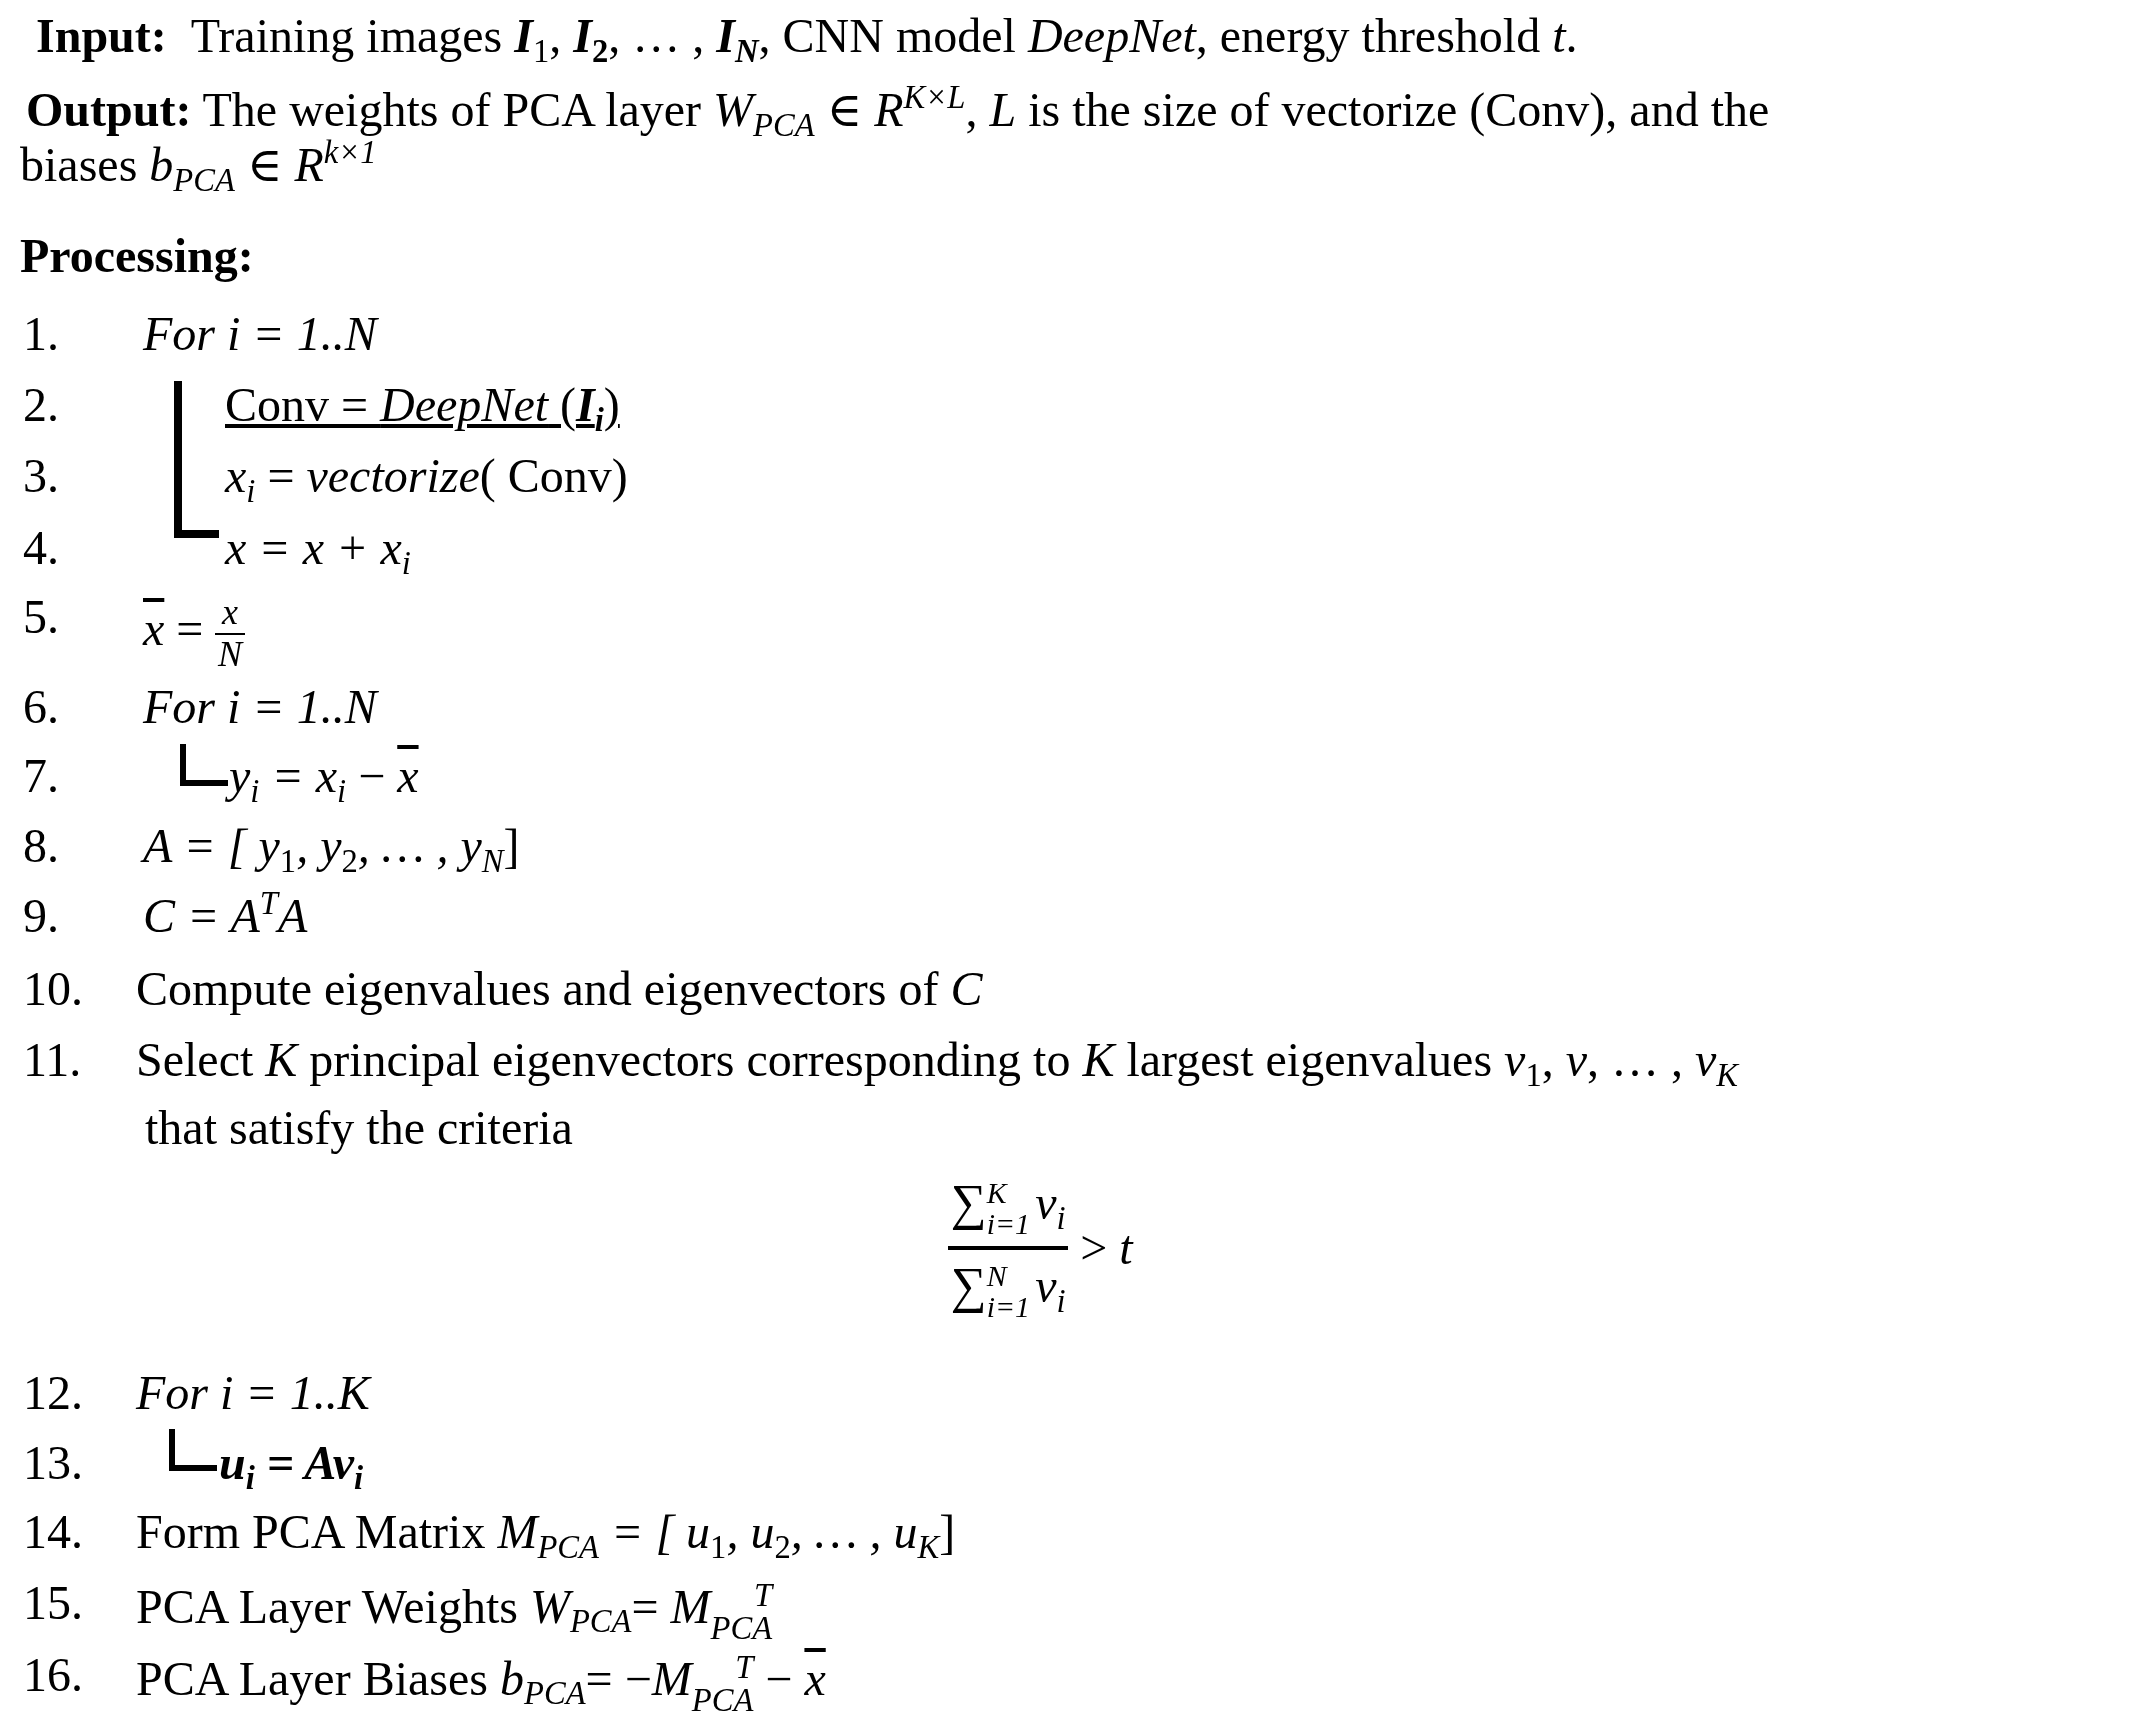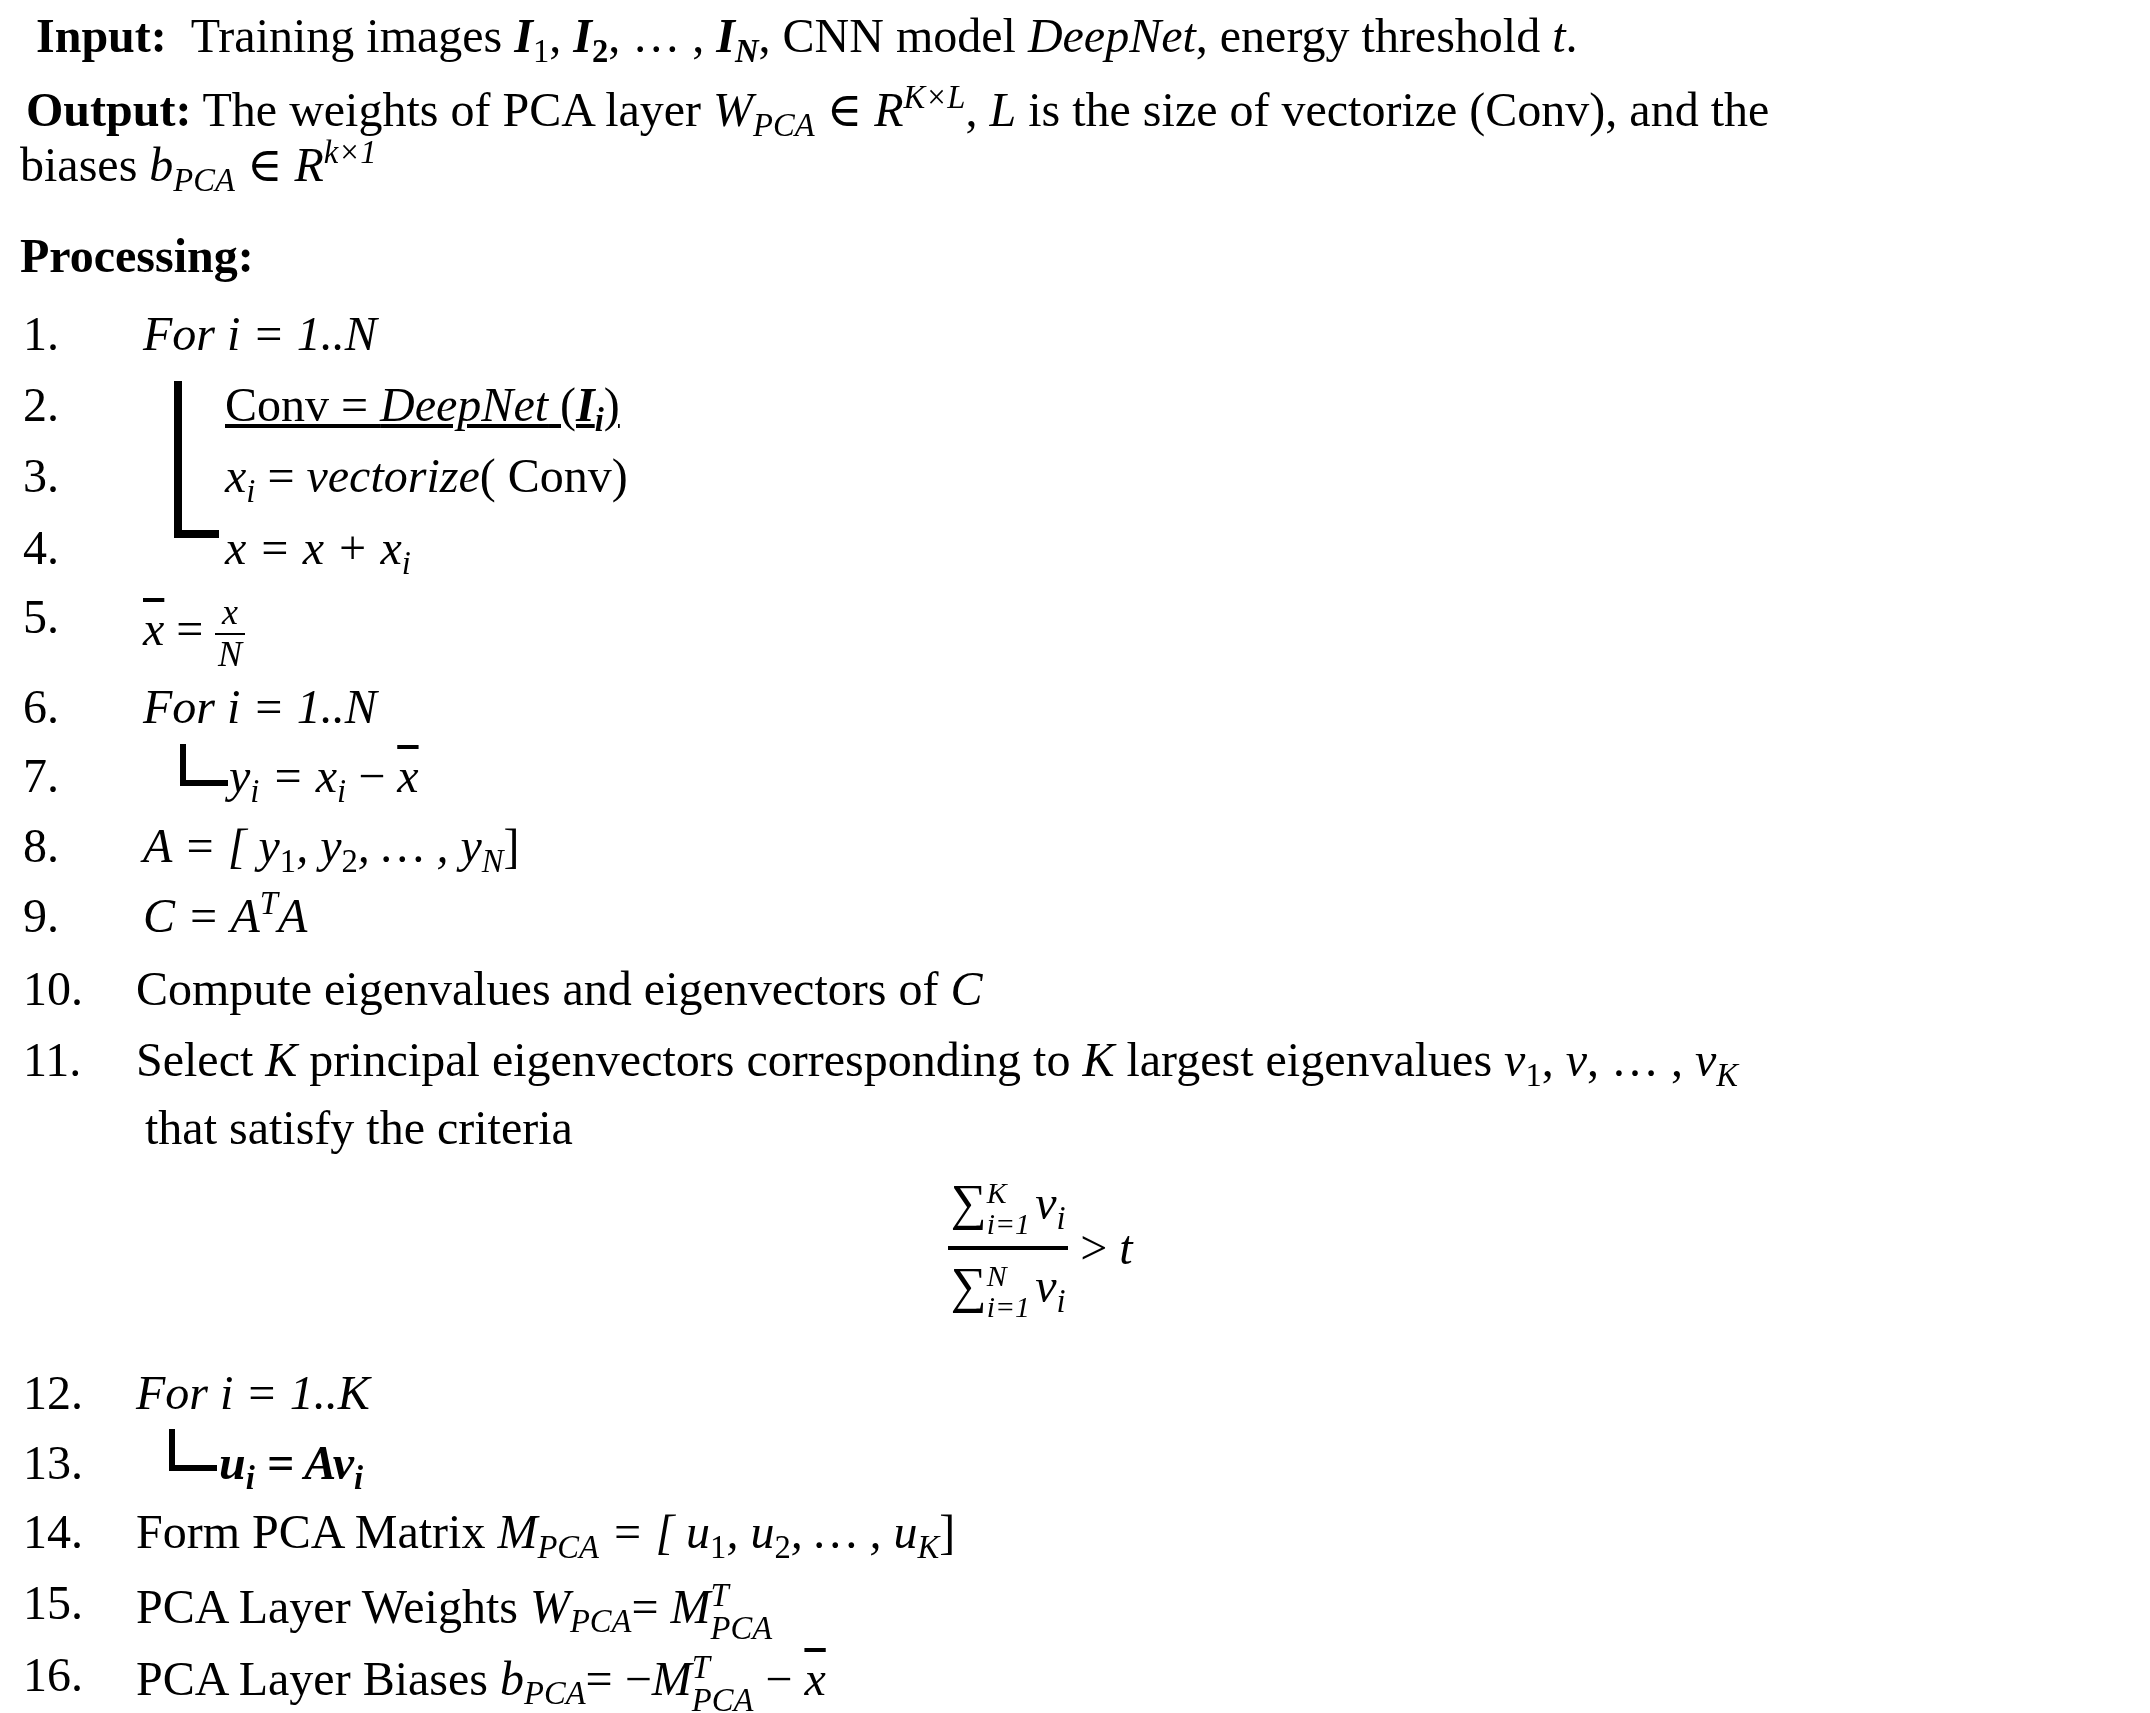--- a/index.html
+++ b/index.html
@@ -11,21 +11,21 @@
   }
   .line { position: absolute; left: 0; white-space: nowrap; line-height: 1; }
   .b { font-weight: bold; }
   .i { font-style: italic; }
   .bi { font-weight: bold; font-style: italic; }
   sub, sup { font-size: 0.68em; line-height: 0; position: relative; }
   sub { vertical-align: baseline; top: 0.3em; }
   sup { vertical-align: baseline; top: -0.55em; }
   .num { position: absolute; left: 23px; }
   .body1 { position: absolute; left: 143px; }
-  .body2 { position: absolute; left: 136px; }
+  .body2 { position: absolute; left: 136px; text-align: right; }
   .bar { text-decoration: overline; }
   .frac { display: inline-block; vertical-align: middle; text-align: center; font-size: 0.75em; line-height: 1.1; }
   .frac .n { display: block; border-bottom: 2.7px solid #000; padding: 0 2.7px; }
   .frac .d { display: block; padding: 0 2.7px; }
   .bracket-long { position: absolute; left: 174px; top: 381px; width: 45px; height: 157px;
                   border-left: 8px solid #000; border-bottom: 8px solid #000; box-sizing: border-box; }
   .bracket-short-7 { position: absolute; left: 180px; top: 744px; width: 48px; height: 42px;
                   border-left: 6.6px solid #000; border-bottom: 6.6px solid #000; box-sizing: border-box; }
   .bracket-short-13 { position: absolute; left: 169px; top: 1429px; width: 48px; height: 42px;
                   border-left: 6.6px solid #000; border-bottom: 6.6px solid #000; box-sizing: border-box; }

